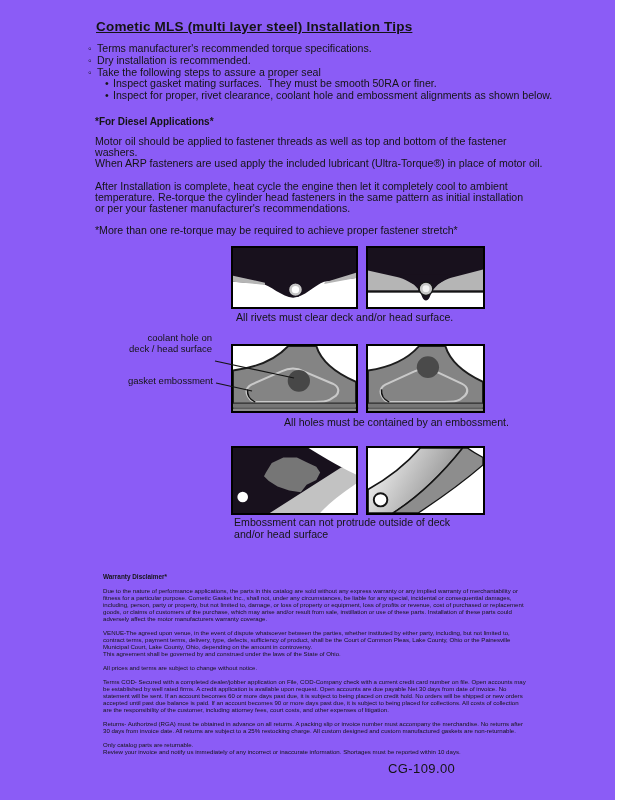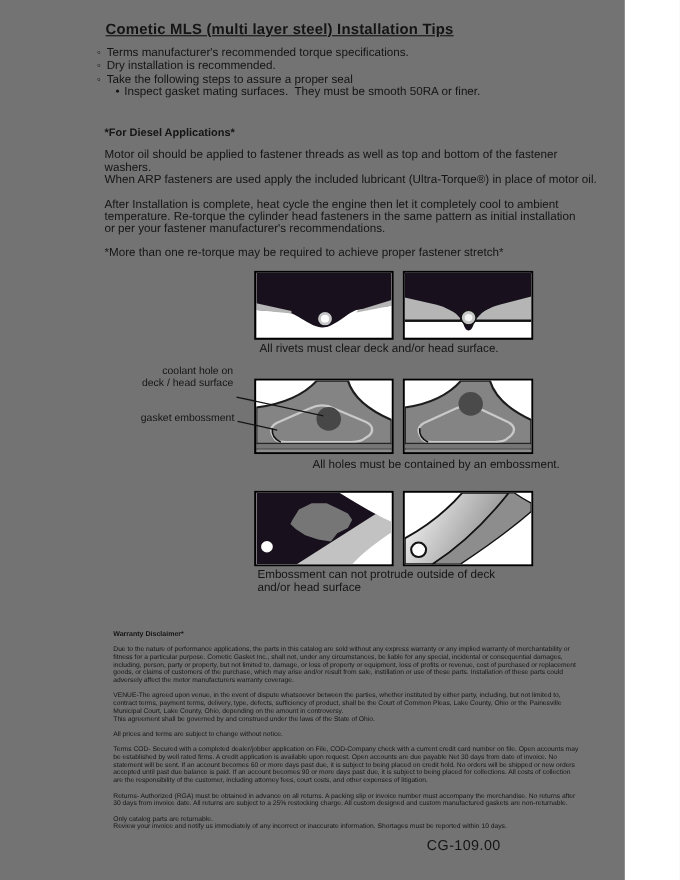--- a/index.html
+++ b/index.html
@@ -1,17 +1,17 @@
 <!DOCTYPE html>
 <html><head>
 <meta charset="utf-8">
 <style>
   html,body { margin:0; padding:0; background:#fff; }
   .page {
-    position:relative; width:568px; height:800px; background:#737373;
+    position:relative; width:615px; height:800px; background:#8b5cf6;
     font-family:"Liberation Sans", sans-serif; color:#141414; overflow:hidden;
   }
   .abs { position:absolute; }
 
   
   .intro { left:88px; top:19px; width:460px; }
   .title {
     font-size:13.5px; font-weight:bold; text-decoration:underline;
     margin:0 0 9px 8px; letter-spacing:0.2px; white-space:pre;
   }
@@ -44,20 +44,21 @@
 <body>
 
 <div class="page">
 
   <div class="abs intro">
     <h1 class="title">Cometic MLS (multi layer steel) Installation Tips</h1>
     <div class="bullet-line"><span class="mk">◦</span><span>Terms manufacturer's recommended torque specifications.</span></div>
     <div class="bullet-line"><span class="mk">◦</span><span>Dry installation is recommended.</span></div>
     <div class="bullet-line"><span class="mk">◦</span><span>Take the following steps to assure a proper seal</span></div>
     <div class="bullet-line sub"><span class="mk">•</span><span>Inspect gasket mating surfaces.  They must be smooth 50RA or finer.</span></div>
+    <div class="bullet-line sub"><span class="mk">•</span><span>Inspect for proper, rivet clearance, coolant hole and embossment alignments as shown below.</span></div>
   </div>
 
   <div class="abs diesel">
     <h2 class="diesel-heading">*For Diesel Applications*</h2>
     <p>Motor oil should be applied to fastener threads as well as top and bottom of the fastener washers.
 When ARP fasteners are used apply the included lubricant (Ultra-Torque®) in place of motor oil.</p>
     <p>After Installation is complete, heat cycle the engine then let it completely cool to ambient
 temperature. Re-torque the cylinder head fasteners in the same pattern as initial installation
 or per your fastener manufacturer's recommendations.</p>
     <p>*More than one re-torque may be required to achieve proper fastener stretch*</p>

